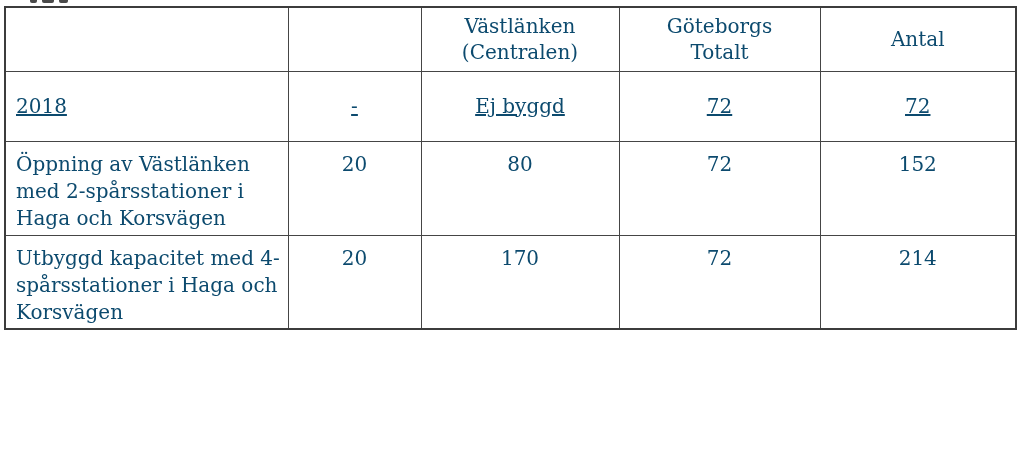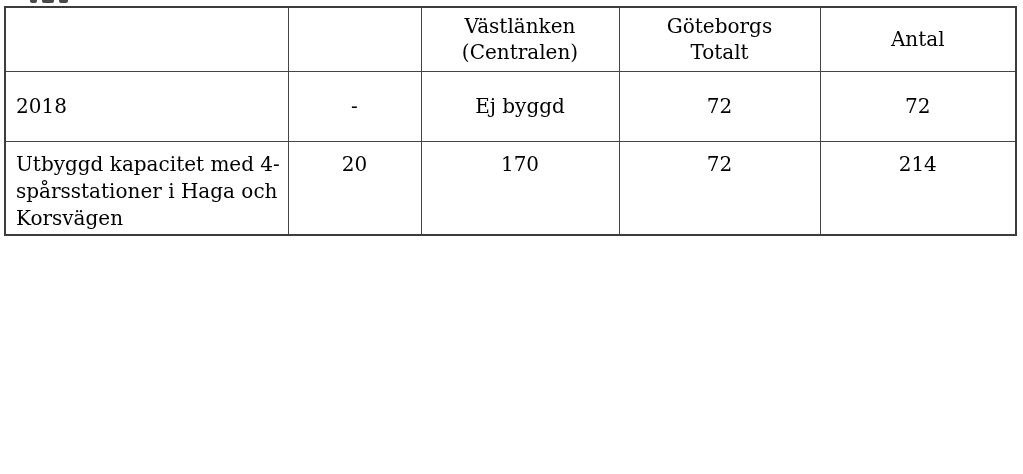--- a/index.html
+++ b/index.html
@@ -7,21 +7,21 @@
     padding: 0;
     background: #ffffff;
   }
   .canvas {
     position: relative;
     width: 1023px;
     height: 474px;
     background: #ffffff;
     overflow: hidden;
     font-family: "DejaVu Serif", "Liberation Serif", serif;
-    color: #000000;
+    color: #0c4a6e;
   }
 
   
   .crop-fragment {
     position: absolute;
     left: 30px;
     top: 0;
     height: 4px;
     display: flex;
     gap: 5px;
@@ -80,21 +80,21 @@
   }
 
   
   tr.r-d1 td, tr.r-d2 td, tr.r-d3 td {
     font-size: 20px;
     line-height: 1.35;
     vertical-align: top;
     text-align: center;
     padding-top: 9px;
   }
-  tr.r-d1 td { vertical-align: middle; padding-top: 0; }
+  tr.r-d1 td { vertical-align: middle; padding-top: 0; text-decoration: underline; }
   td.rowlabel {
     text-align: left !important;
     padding-left: 10px !important;
     padding-right: 6px;
   }
 </style>
 </head>
 <body>
 
 <div class="canvas">
@@ -127,20 +127,27 @@
 
 
     <tr class="r-d1">
       <td class="rowlabel">2018</td>
       <td>-</td>
       <td>Ej byggd</td>
       <td>72</td>
       <td>72</td>
     </tr>
 
+    <tr class="r-d2">
+      <td class="rowlabel">Öppning av Västlänken med 2-spårsstationer i Haga och Korsvägen</td>
+      <td>20</td>
+      <td>80</td>
+      <td>72</td>
+      <td>152</td>
+    </tr>
 
     <tr class="r-d3">
       <td class="rowlabel">Utbyggd kapacitet med 4-spårsstationer i Haga och Korsvägen</td>
       <td>20</td>
       <td>170</td>
       <td>72</td>
       <td>214</td>
     </tr>
   </tbody>
     </table>

